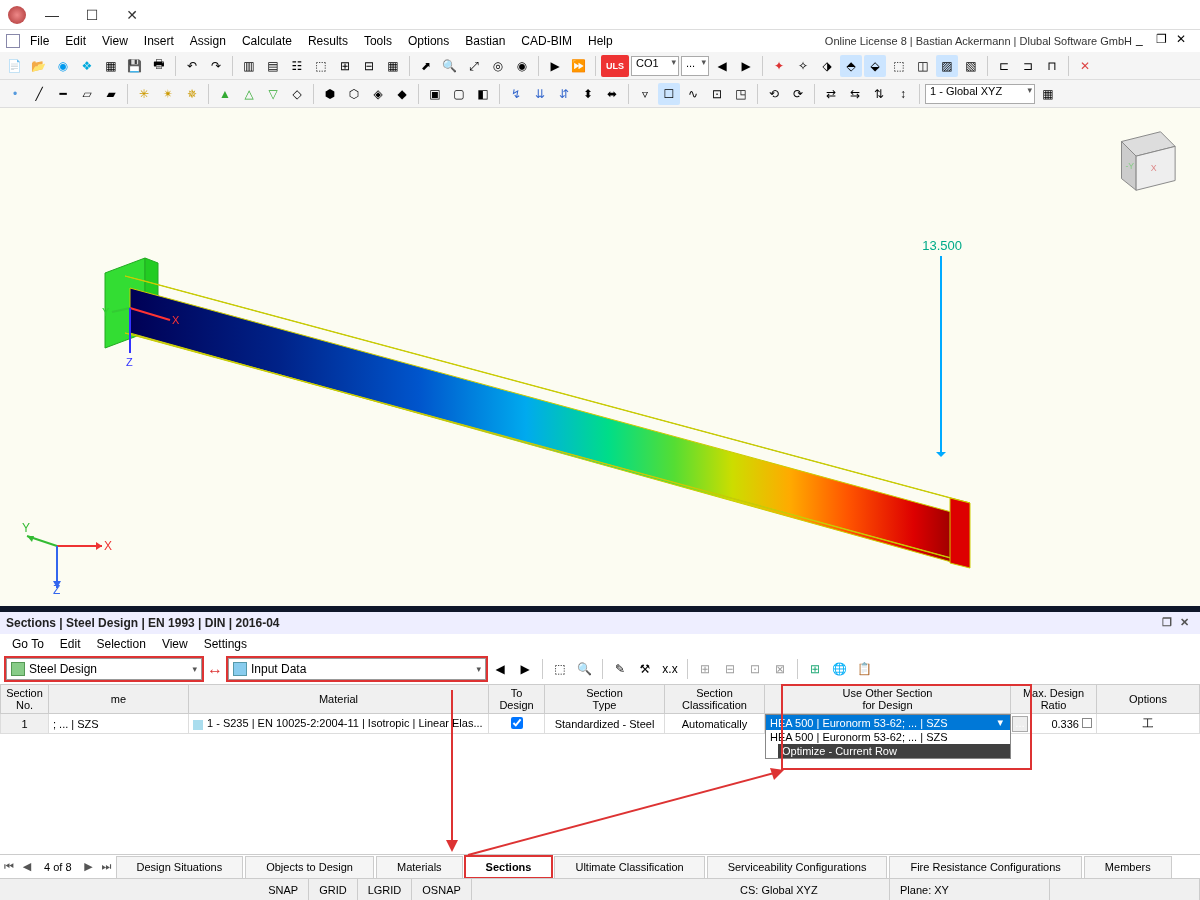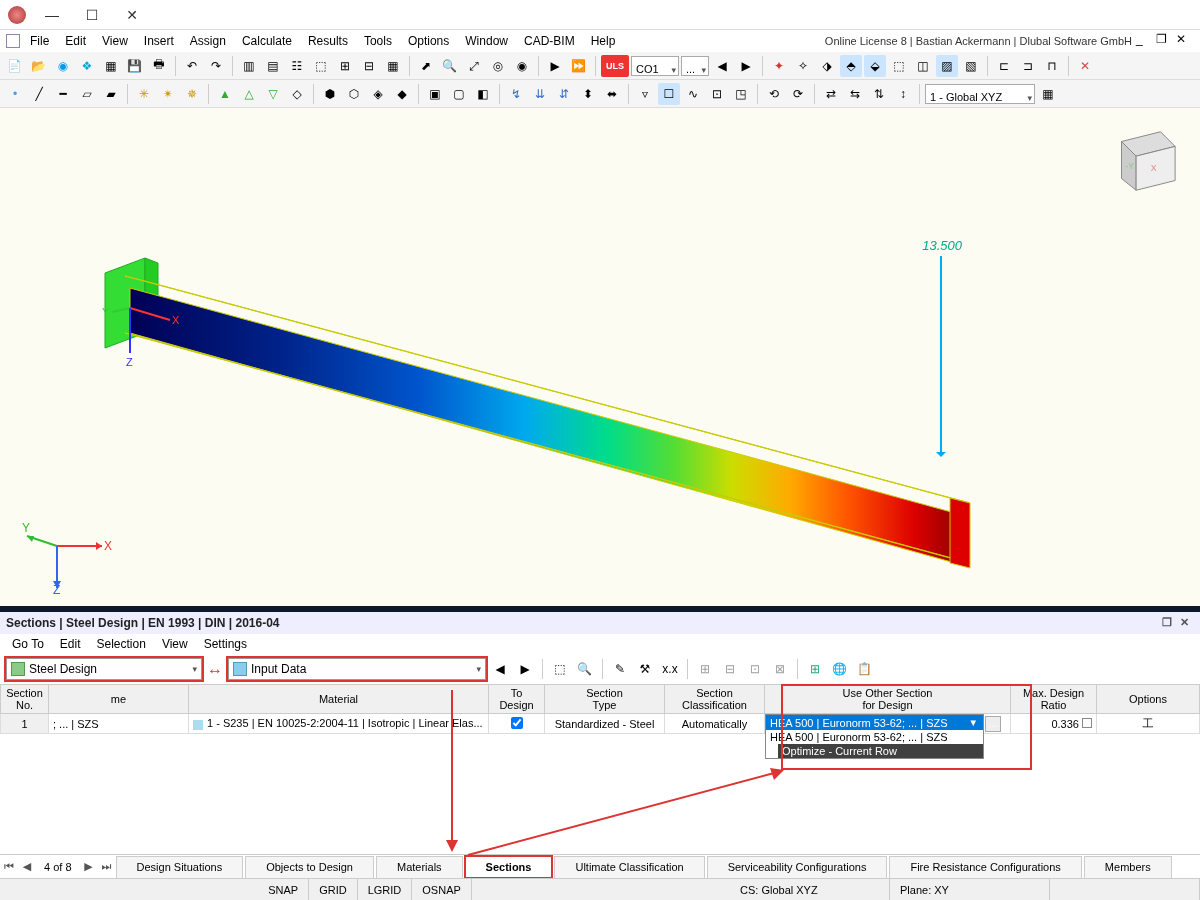--- a/index.html
+++ b/index.html
@@ -13,35 +13,35 @@
 .menubar { height: 22px; display: flex; align-items: center; padding: 0 4px; background: #fff; }
 .menubar .mi { padding: 2px 8px; cursor: pointer; font-size: 12px; }
 .menubar .lic { margin-left: auto; font-size: 11px; color: #333; padding-right: 4px; }
 .menubar .doc-icon { width: 14px; height: 14px; margin: 0 2px; border: 1px solid #88a; background: #fff; }
 
 .toolbar { height: 28px; background: #f5f5f5; border-bottom: 1px solid #ddd; display: flex; align-items: center; padding: 0 4px; gap: 2px; flex-wrap: nowrap; overflow: hidden; }
 .tbbtn { width: 22px; height: 22px; display: flex; align-items: center; justify-content: center; cursor: pointer; border: 1px solid transparent; border-radius: 2px; font-size: 12px; flex-shrink: 0; }
 .tbbtn.red { background: #e33; color: #fff; font-size: 9px; font-weight: bold; padding: 0 4px; width: auto; }
 .tbbtn.blue-bg { background: #cce5ff; }
 .tsep { width: 1px; height: 20px; background: #ccc; margin: 0 3px; flex-shrink: 0; }
-.tcombo { height: 20px; border: 1px solid #aaa; background: #fff; padding: 0 14px 0 4px; font-size: 11px; display: flex; align-items: flex-end; position: relative; cursor: pointer; flex-shrink: 0; }
+.tcombo { height: 20px; border: 1px solid #aaa; background: #fff; padding: 0 14px 0 4px; font-size: 11px; display: flex; align-items: flex-start; position: relative; cursor: pointer; flex-shrink: 0; }
 .tcombo::after { content: "▾"; position: absolute; right: 2px; font-size: 9px; color: #555; }
 
 .viewport { flex: 1; background: #fcfcf2; position: relative; overflow: hidden; }
 
 .navcube { position: absolute; top: 14px; right: 20px; width: 78px; height: 78px; }
 .navcube svg { width: 100%; height: 100%; }
 
 .axis-triad { position: absolute; bottom: 10px; left: 22px; width: 90px; height: 90px; }
 .axis-triad svg { width: 100%; height: 100%; }
 
 .beam-area { position: absolute; top: 130px; left: 100px; width: 880px; height: 380px; }
 .beam-area svg { width: 100%; height: 100%; }
 
-.annot-label { position: absolute; top: 130px; right: 238px; color: #0a8; font-size: 13px; font-style: italic; }
+.annot-label { position: absolute; top: 130px; right: 238px; color: #0a8; font-size: 13px; }
 .annot-arrow { position: absolute; top: 148px; right: 258px; width: 2px; height: 200px; background: #0af; }
 .annot-arrow::after { content: ""; position: absolute; bottom: -6px; left: -4px; border: 5px solid transparent; border-top-color: #0af; }
 
 
 .bottom-panel { height: 272px; border-top: 6px solid #0f172a; display: flex; flex-direction: column; background: #fff; }
 .bp-title { height: 22px; background: #eef; display: flex; align-items: center; padding: 0 6px; font-weight: bold; font-size: 12px; color: #222; }
 .bp-title .spacer { flex: 1; }
 .bp-title .ic { width: 14px; height: 14px; margin-left: 4px; cursor: pointer; font-size: 11px; color: #555; }
 
 .bp-menu { height: 20px; display: flex; align-items: center; padding: 0 4px; font-size: 12px; }
@@ -56,21 +56,21 @@
 
 .tblwrap { flex: 1; overflow: auto; position: relative; }
 table.grid { border-collapse: collapse; width: 100%; font-size: 11px; }
 table.grid th { background: #f0f0f0; border: 1px solid #ccc; padding: 2px 4px; font-weight: normal; height: 18px; }
 table.grid td { border: 1px solid #ddd; padding: 2px 4px; height: 18px; background: #fff; }
 table.grid td.num { text-align: center; background: #f0f0f0; }
 table.grid td.right { text-align: right; }
 table.grid td.center { text-align: center; }
 .chk { width: 12px; height: 12px; }
 
-.dropdown-popup { position: absolute; top: 0; left: 0; width: 219px; border: 1px solid #888; background: #fff; font-size: 11px; z-index: 10; }
+.dropdown-popup { position: absolute; top: 0; left: 0; width: 246px; border: 1px solid #888; background: #fff; font-size: 11px; z-index: 10; }
 .dropdown-popup .sel { background: #0078d7; color: #fff; padding: 1px 4px; display: flex; }
 .dropdown-popup .sel input { flex:1; background: #0078d7; color: #fff; border: none; font-size: 11px; }
 .dropdown-popup .opt { padding: 1px 4px; }
 .dropdown-popup .opt.hl { background: #404040; color: #fff; margin-left: 12px; }
 .dd-ellipsis { position: absolute; right: -18px; top: 1px; width: 16px; height: 16px; background: #eee; border: 1px solid #aaa; font-size: 10px; text-align: center; line-height: 14px; cursor: pointer; }
 
 .bp-tabs { height: 24px; display: flex; align-items: center; border-top: 1px solid #ccc; font-size: 11px; }
 .navbtn { width: 18px; height: 20px; display: flex; align-items: center; justify-content: center; cursor: pointer; color: #555; }
 .page-ind { padding: 0 8px; }
 .bp-tab { padding: 3px 20px; border: 1px solid #ccc; border-bottom: none; background: #f5f5f5; margin-right: 2px; cursor: pointer; height: 22px; display: flex; align-items: center; }
@@ -100,21 +100,21 @@
   <div class="doc-icon"></div>
   <span class="mi">File</span>
   <span class="mi">Edit</span>
   <span class="mi">View</span>
   <span class="mi">Insert</span>
   <span class="mi">Assign</span>
   <span class="mi">Calculate</span>
   <span class="mi">Results</span>
   <span class="mi">Tools</span>
   <span class="mi">Options</span>
-  <span class="mi">Window</span>
+  <span class="mi">Bastian</span>
   <span class="mi">CAD-BIM</span>
   <span class="mi">Help</span>
   <span class="lic">Online License 8 | Bastian Ackermann | Dlubal Software GmbH</span>
   <div class="winbtn" style="width:20px;height:18px">_</div>
   <div class="winbtn" style="width:20px;height:18px">❐</div>
   <div class="winbtn" style="width:20px;height:18px">✕</div>
 </div>
 
 <div class="toolbar">
   <div class="tbbtn">📄</div>

